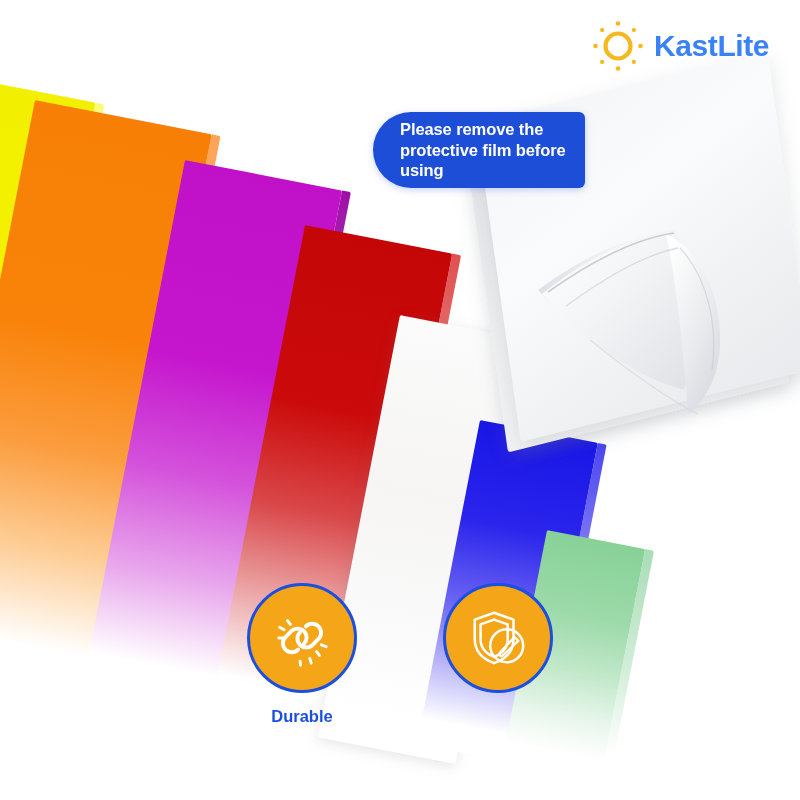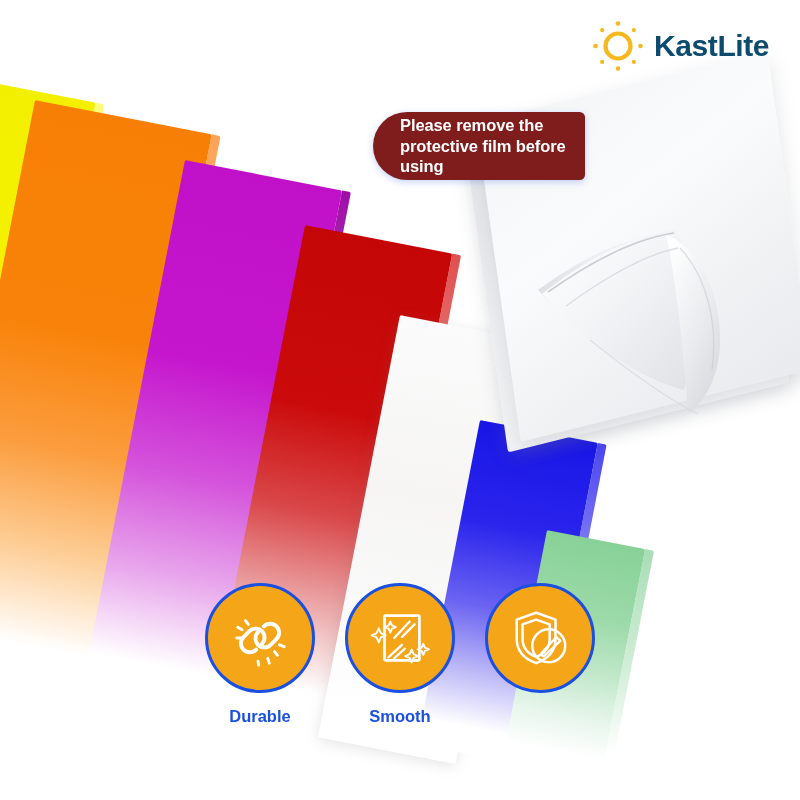--- a/index.html
+++ b/index.html
@@ -17,21 +17,21 @@
 
   
   #brand{
     position:absolute; top:18px; left:590px;
     display:flex; align-items:center; gap:8px;
     z-index:60;
   }
   #brand .sun{ width:56px;height:56px; display:block; }
   #brand .wordmark{
     font-size:30px; font-weight:700; letter-spacing:-0.4px;
-    color:#0c4a6e;
+    color:#3b82f6;
   }
 
   
   .sheets{position:absolute;inset:0;z-index:10;}
   .sheet{
     position:absolute;
     transform-origin:top left;
     border-radius:3px;
   }
   .sheet .face{
@@ -122,36 +122,36 @@
     background:linear-gradient(155deg,#f4f5f7 0%,#fafbfc 38%,#f0f1f3 72%,#e9eaed 100%);
     transform:rotate(-14deg) skewX(-6deg);
     border-radius:3px;
     box-shadow:0 8px 20px rgba(120,125,135,.20);
   }
   #film-curl{position:absolute;left:0;top:0;width:330px;height:360px;overflow:visible;}
 
   
   #callout{
     position:absolute; left:373px; top:112px;
-    width:212px; height:68px;
-    background:#7f1d1d;
+    width:212px; height:76px;
+    background:#1d4ed8;
     border-radius:38px 6px 6px 38px;
     z-index:40;
     display:flex;align-items:center;
     box-shadow:0 2px 7px rgba(26,79,224,.25);
   }
   #callout .txt{
     color:#ffffff;font-weight:700;font-size:16.5px;line-height:1.27;
     padding-left:27px; padding-right:8px; letter-spacing:-0.1px;
   }
 
   
   #features{
     position:absolute;left:0;top:583px;width:800px;height:200px;z-index:50;
-    display:flex;justify-content:center;align-items:flex-start;
+    display:flex;justify-content:center;align-items:flex-start;gap:56px;
   }
   .feature{width:140px;display:flex;flex-direction:column;align-items:center;}
   .badge{
     width:110px;height:110px;border-radius:50%;
     background:#f5a518;border:3px solid #1a4fe0;
     display:flex;align-items:center;justify-content:center;
     box-sizing:border-box;
   }
   .badge svg{width:62px;height:62px;display:block;}
   .feature .cap{
@@ -267,36 +267,20 @@
             <path d="M52 39 l5 2"></path>
             <path d="M40 53 l1.5 5"></path>
             <path d="M30 56 l0.5 4"></path>
           </g>
         </svg>
       </div>
       <div class="cap">Durable</div>
     </div>
 
 
-    <div class="feature">
-      <div class="badge">
-        <svg viewBox="0 0 64 64" fill="none" stroke="#ffffff" stroke-width="2.8" stroke-linecap="round" stroke-linejoin="round">
-          <rect x="16" y="9" width="36" height="46" rx="1"></rect>
-          <path d="M42 15 L26 32" stroke-width="2.4"></path>
-          <path d="M47 18 L34 31" stroke-width="2.4"></path>
-          <path d="M34 39 L20 52" stroke-width="2.4"></path>
-          <path d="M37 43 L26 53" stroke-width="2.4"></path>
-          <path d="M10 22 l2.2 5 l5 2.2 l-5 2.2 l-2.2 5 l-2.2 -5 l-5 -2.2 l5 -2.2 z" stroke-width="2"></path>
-          <path d="M22 15 l1.7 4 l4 1.7 l-4 1.7 l-1.7 4 l-1.7 -4 l-4 -1.7 l4 -1.7 z" stroke-width="2"></path>
-          <path d="M56 38 l1.7 4 l4 1.7 l-4 1.7 l-1.7 4 l-1.7 -4 l-4 -1.7 l4 -1.7 z" stroke-width="2"></path>
-          <path d="M44 44 l2 4.6 l4.6 2 l-4.6 2 l-2 4.6 l-2 -4.6 l-4.6 -2 l4.6 -2 z" stroke-width="2"></path>
-        </svg>
-      </div>
-      <div class="cap">Smooth</div>
-    </div>
 
     <div class="feature">
       <div class="badge">
         <svg viewBox="0 0 64 64" fill="none" stroke="#ffffff" stroke-width="2.6" stroke-linecap="round" stroke-linejoin="round">
           <path d="M28 6 L48 13 v20 c0 13 -9 21 -20 25 C17 54 8 46 8 33 V13 z"></path>
           <path d="M28 13 L42 18 v15 c0 9.5 -6.5 15.5 -14 18.5 C20.5 48.5 14 42.5 14 33 V18 z"></path>
           <circle cx="41" cy="40" r="17"></circle>
           <path d="M49 31 l4 4 l-16 15 c-2 2 -5 -1 -3 -3 z" stroke-width="2.4"></path>
         </svg>
       </div>

